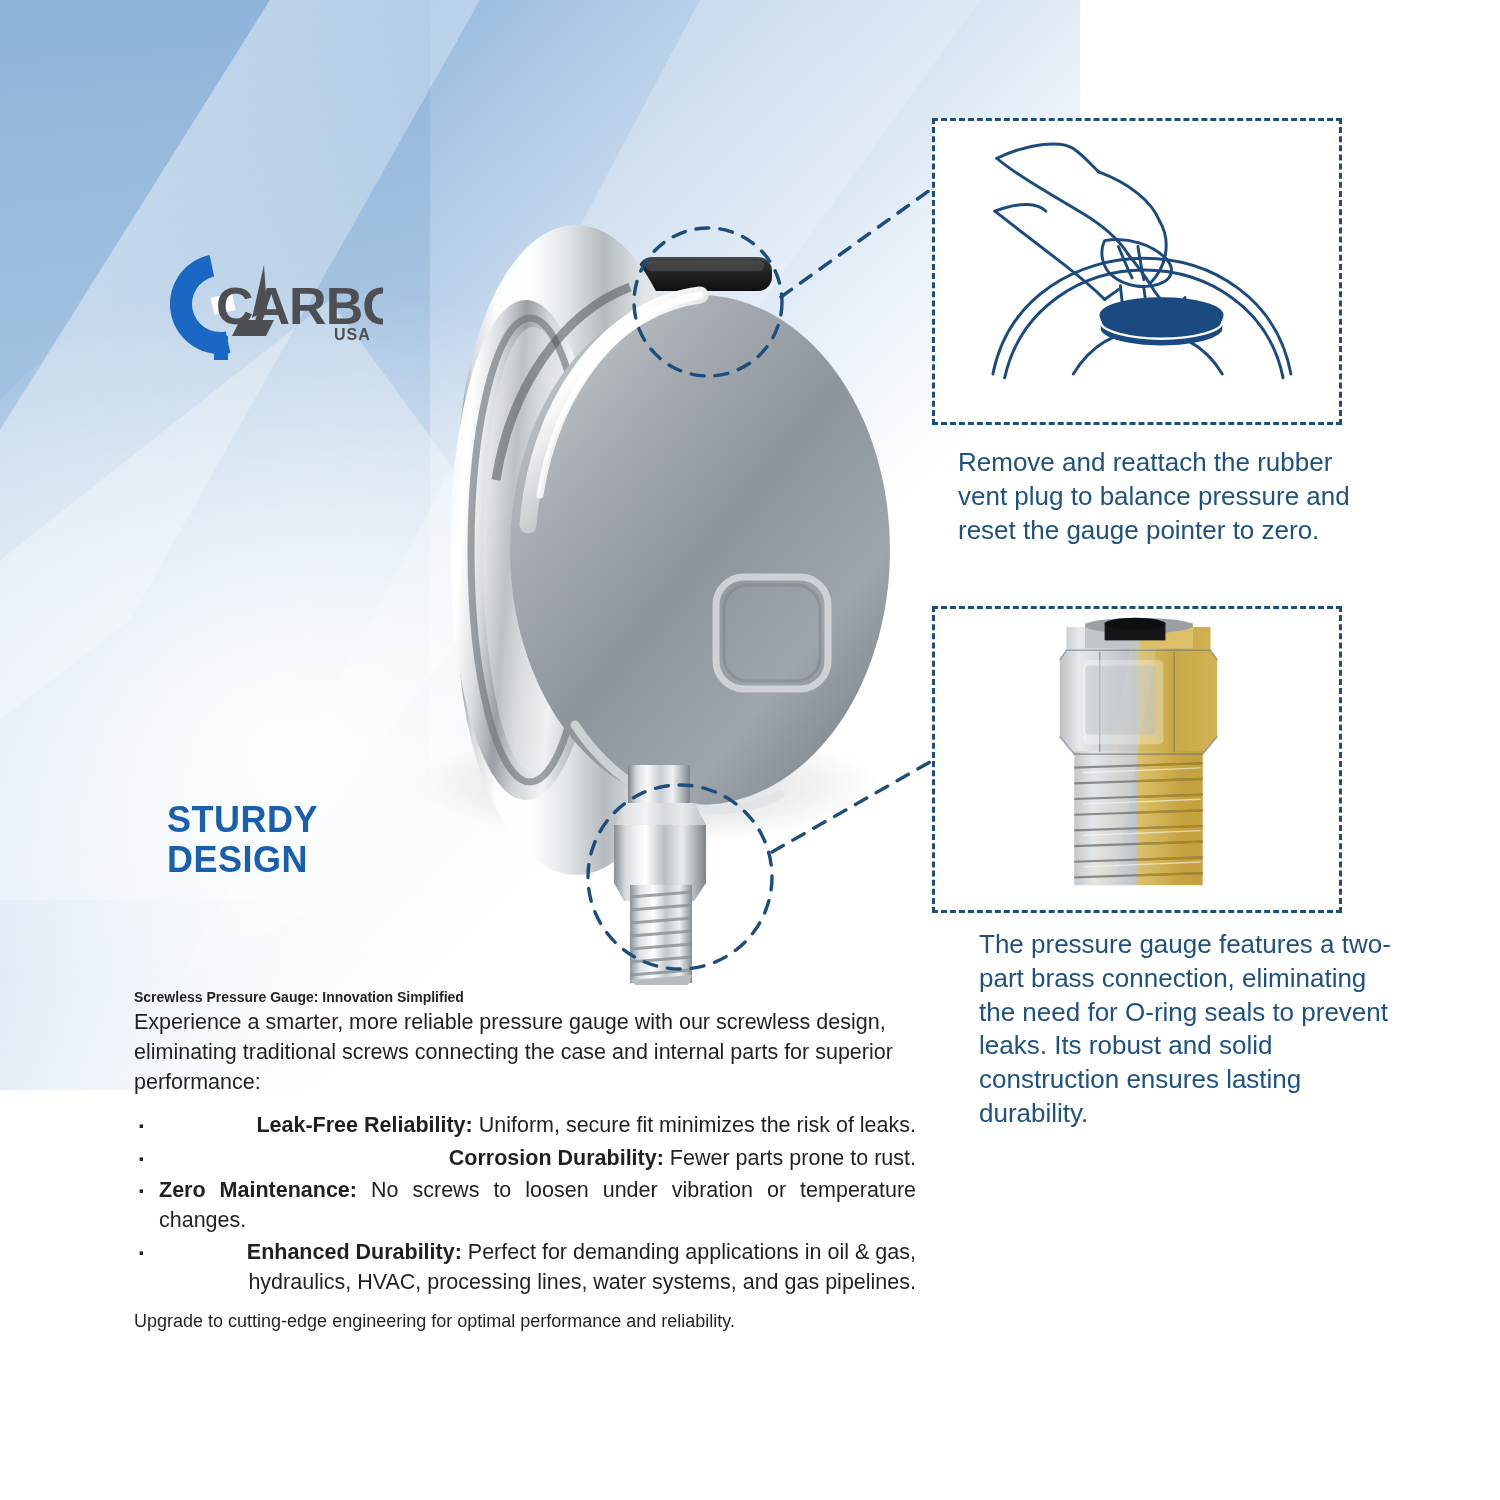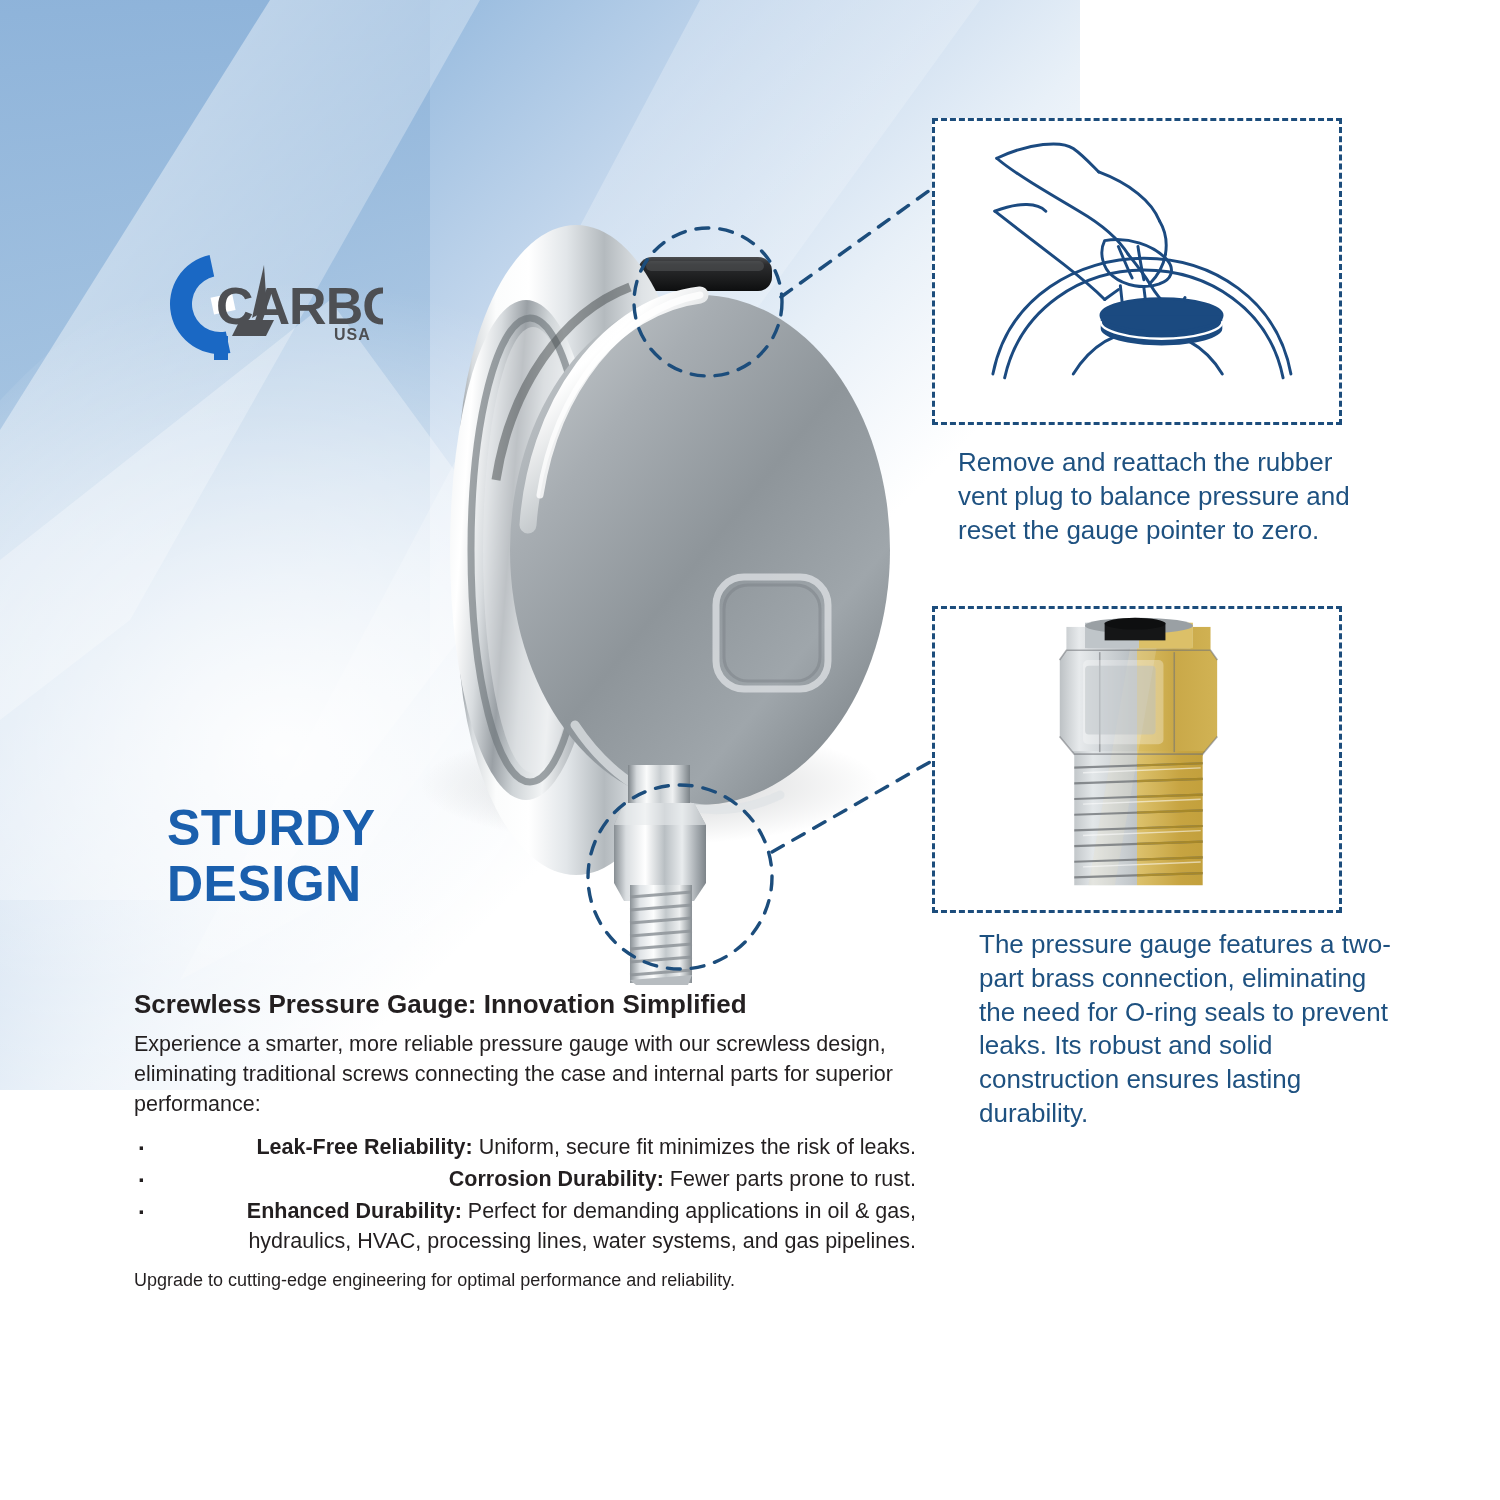--- a/index.html
+++ b/index.html
@@ -28,41 +28,41 @@
     left: 400px; top: 225px;
     width: 490px; height: 760px;
     z-index: 4;
   }
 
   
   #headline {
     position: absolute;
     left: 167px; top: 800px;
     z-index: 6;
-    font-size: 50px;
+    font-size: 36px;
     font-weight: bold;
     line-height: 1.12;
     color: #1a5fad;
     letter-spacing: 0.5px;
   }
   #headline .l2 { display: block; }
 
   
   #leftcopy {
     position: absolute;
     left: 134px; top: 988px;
     width: 782px;
     z-index: 6;
     color: #231f20;
   }
   #leftcopy .subhead {
-    font-size: 26px;
+    font-size: 14px;
     font-weight: bold;
     line-height: 1.3;
-    margin-bottom: 7px;
+    margin-bottom: 1px;
   }
   #leftcopy .para {
     font-size: 21.5px;
     line-height: 1.40;
     margin-bottom: 13px;
   }
   #leftcopy ul { list-style: none; margin: 0 0 10px 0; padding: 0; }
   #leftcopy li {
     font-size: 21.5px;
     line-height: 1.40;
@@ -295,20 +295,23 @@
 
 <div id="leftcopy">
   <div class="subhead">Screwless Pressure Gauge: Innovation Simplified</div>
   <div class="para">Experience a smarter, more reliable pressure gauge with our screwless design, eliminating traditional screws connecting the case and internal parts for superior performance:</div>
   <ul>
     <li>
       <b>Leak-Free Reliability:</b><span> Uniform, secure fit minimizes the risk of leaks.</span>
     </li>
     <li>
       <b>Corrosion Durability:</b><span> Fewer parts prone to rust.</span>
+    </li>
+    <li class="justify">
+      <b>Zero Maintenance:</b><span> No screws to loosen under vibration or temperature changes.</span>
     </li>
     <li>
       <b>Enhanced Durability:</b><span> Perfect for demanding applications in oil &amp; gas, hydraulics, HVAC, processing lines, water systems, and gas pipelines.</span>
     </li>
   </ul>
   <div class="outro">Upgrade to cutting-edge engineering for optimal performance and reliability.</div>
 </div>
 
 <svg id="leaders" viewBox="0 0 1500 1500">
   <g stroke="#1c4d7c" stroke-width="3.4" fill="none" stroke-dasharray="13 11" stroke-linecap="round">

